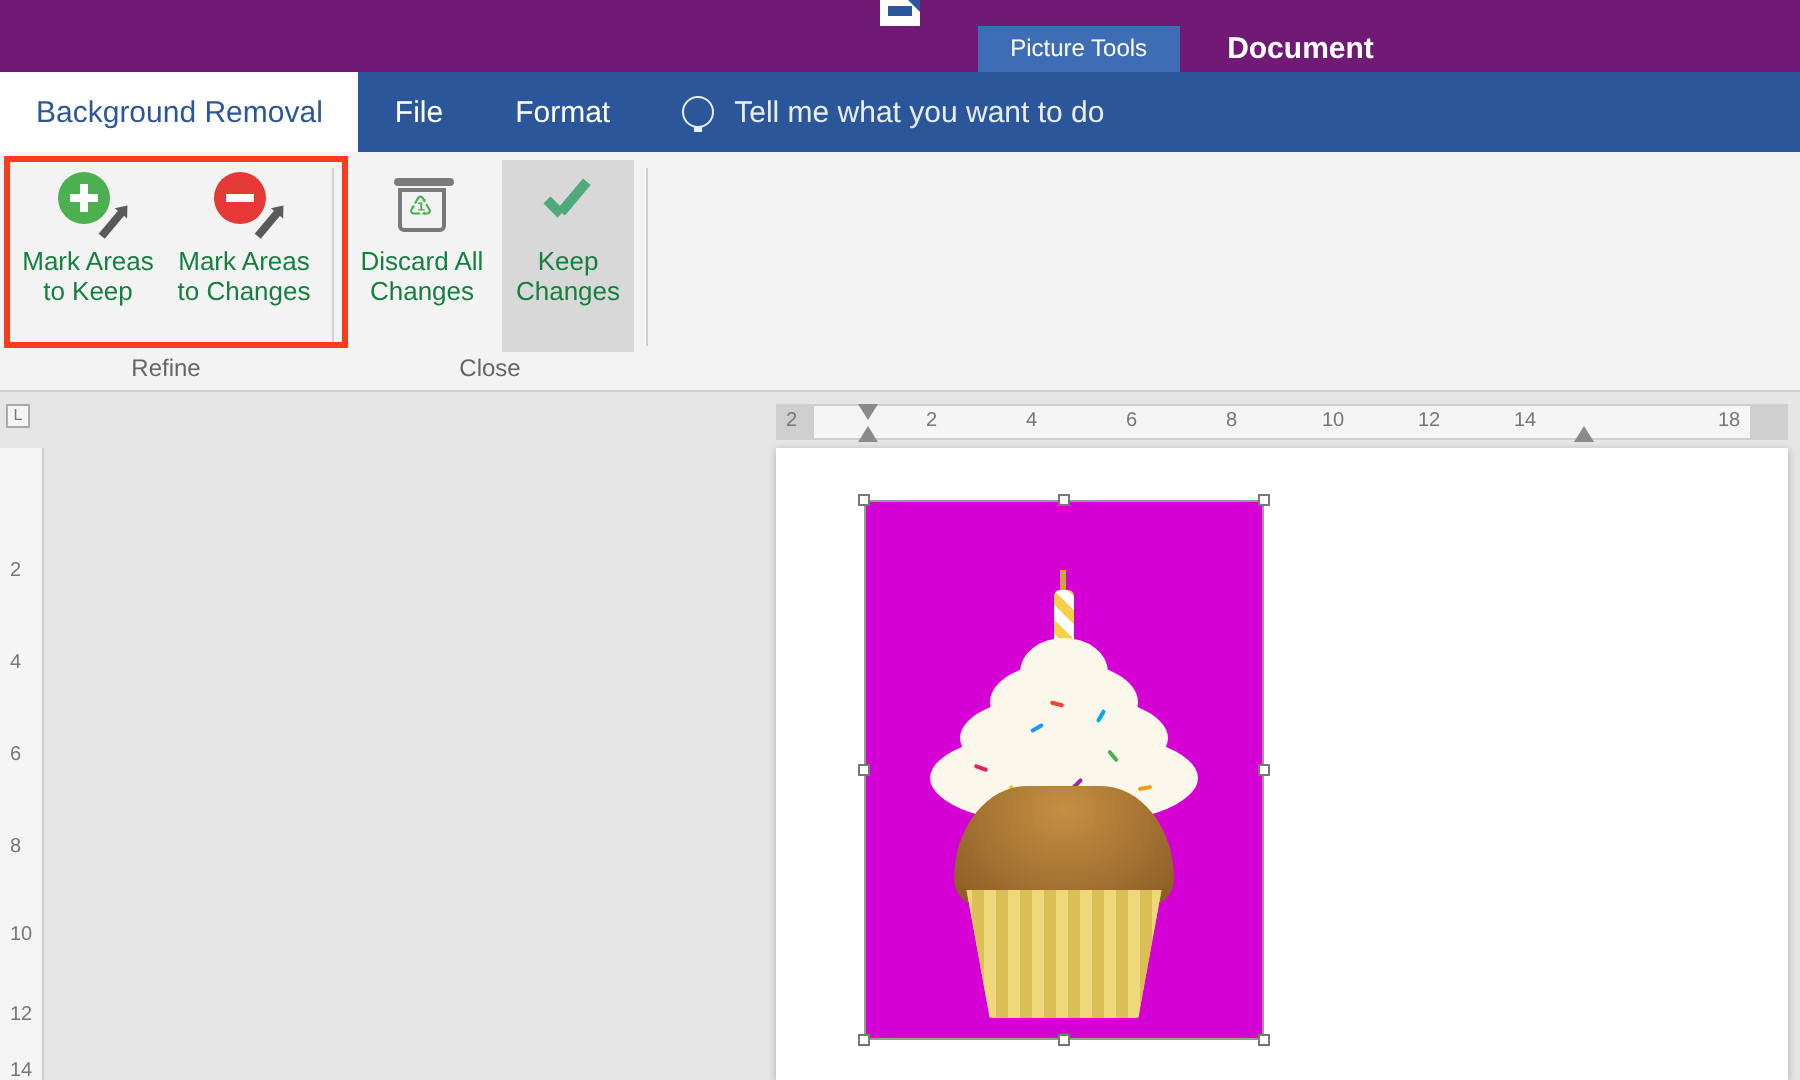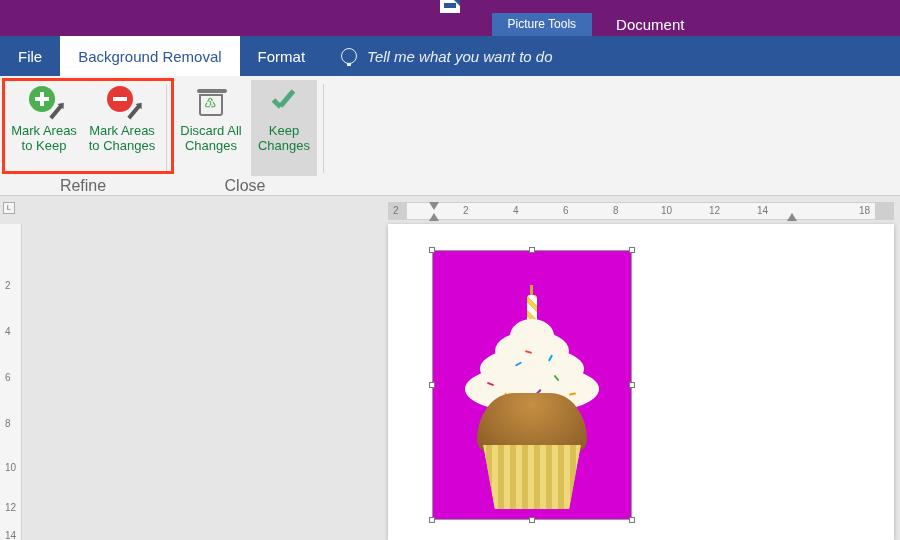--- a/index.html
+++ b/index.html
@@ -4,33 +4,33 @@
 <style>
   *{box-sizing:border-box;margin:0;padding:0;font-family:"Segoe UI",Arial,sans-serif;}
   html,body{width:900px;height:540px;overflow:hidden;background:#e6e6e6;}
   
   .titlebar{height:36px;background:#701a75;display:flex;align-items:center;color:#fff;font-size:13px;flex-direction:column;}
   .save-icon{width:20px;height:20px;margin:0 10px;background:#fff;position:relative;}
   .save-icon:before{content:"";position:absolute;top:0;right:0;border-top:6px solid #2b579a;border-left:6px solid transparent;}
   .save-icon:after{content:"";position:absolute;left:4px;right:4px;top:3px;height:5px;background:#2b579a;}
   .title-group{display:flex;align-items:stretch;height:36px;margin-left:300px;}
   .tool-tab{background:#3e6db5;padding:0 16px;display:flex;align-items:center;font-size:12px;}
-  .doc-title{padding:0 24px;display:flex;align-items:center;font-size:15px;}
+  .doc-title{padding:0 24px;display:flex;align-items:center;font-size:15px;font-weight:bold;}
   
   .tabs{height:40px;background:#2b579a;display:flex;align-items:stretch;color:#fff;}
   .tab{padding:0 18px;display:flex;align-items:center;font-size:15px;cursor:pointer;}
   .tab.active{background:#fff;color:#2b579a;}
-  .tellme{display:flex;align-items:center;margin-left:18px;font-size:15px;color:#e8eef7;font-style:italic;}
+  .tellme{display:flex;align-items:center;margin-left:18px;font-size:15px;color:#e8eef7;}
   .bulb{width:16px;height:16px;border:1.5px solid #e8eef7;border-radius:50%;margin-right:10px;position:relative;}
   .bulb:after{content:"";position:absolute;left:5px;top:14px;width:4px;height:3px;background:#e8eef7;}
   
   .ribbon{height:120px;background:#f3f3f3;border-bottom:1px solid #d0d0d0;display:flex;}
   .group{display:flex;flex-direction:column;align-items:center;padding:4px 6px 2px 6px;position:relative;}
   .group-btns{display:flex;gap:2px;flex:1;}
-  .group-label{font-size:16px;color:#666;margin-top:1px;height:16px;}
+  .group-label{font-size:12px;color:#666;margin-top:1px;height:16px;}
   .rbtn{width:76px;display:flex;flex-direction:column;align-items:center;justify-content:flex-start;padding-top:6px;font-size:13px;color:#15803d;text-align:center;cursor:pointer;line-height:1.15;}
   .rbtn .ico{width:34px;height:34px;margin-bottom:4px;position:relative;}
   .rbtn.selected{background:#d8d8d8;}
   .divider{width:1px;background:#d0d0d0;margin:8px 0 22px 0;}
   .highlight{position:absolute;border:3px solid #ff3b1f;pointer-events:none;}
   
   .circ{width:26px;height:26px;border-radius:50%;position:absolute;left:2px;top:0;}
   .plus .circ{background:#4caf50;}
   .minus .circ{background:#e53935;}
   .circ:before,.circ:after{content:"";position:absolute;background:#fff;}
@@ -82,22 +82,22 @@
 
 <div class="titlebar">
   <div class="save-icon"></div>
   <div class="title-group">
     <div class="tool-tab">Picture Tools</div>
     <div class="doc-title">Document</div>
   </div>
 </div>
 
 <div class="tabs">
+  <div class="tab active">Background Removal</div>
   <div class="tab">File</div>
-  <div class="tab active">Background Removal</div>
   <div class="tab">Format</div>
   <div class="tellme">
     <span class="bulb"></span>
     <span>Tell me what you want to do</span>
   </div>
 </div>
 
 <div class="ribbon">
   <div class="group" style="position:relative;">
     <div class="highlight" style="left:2px;top:2px;width:172px;height:96px;"></div>

